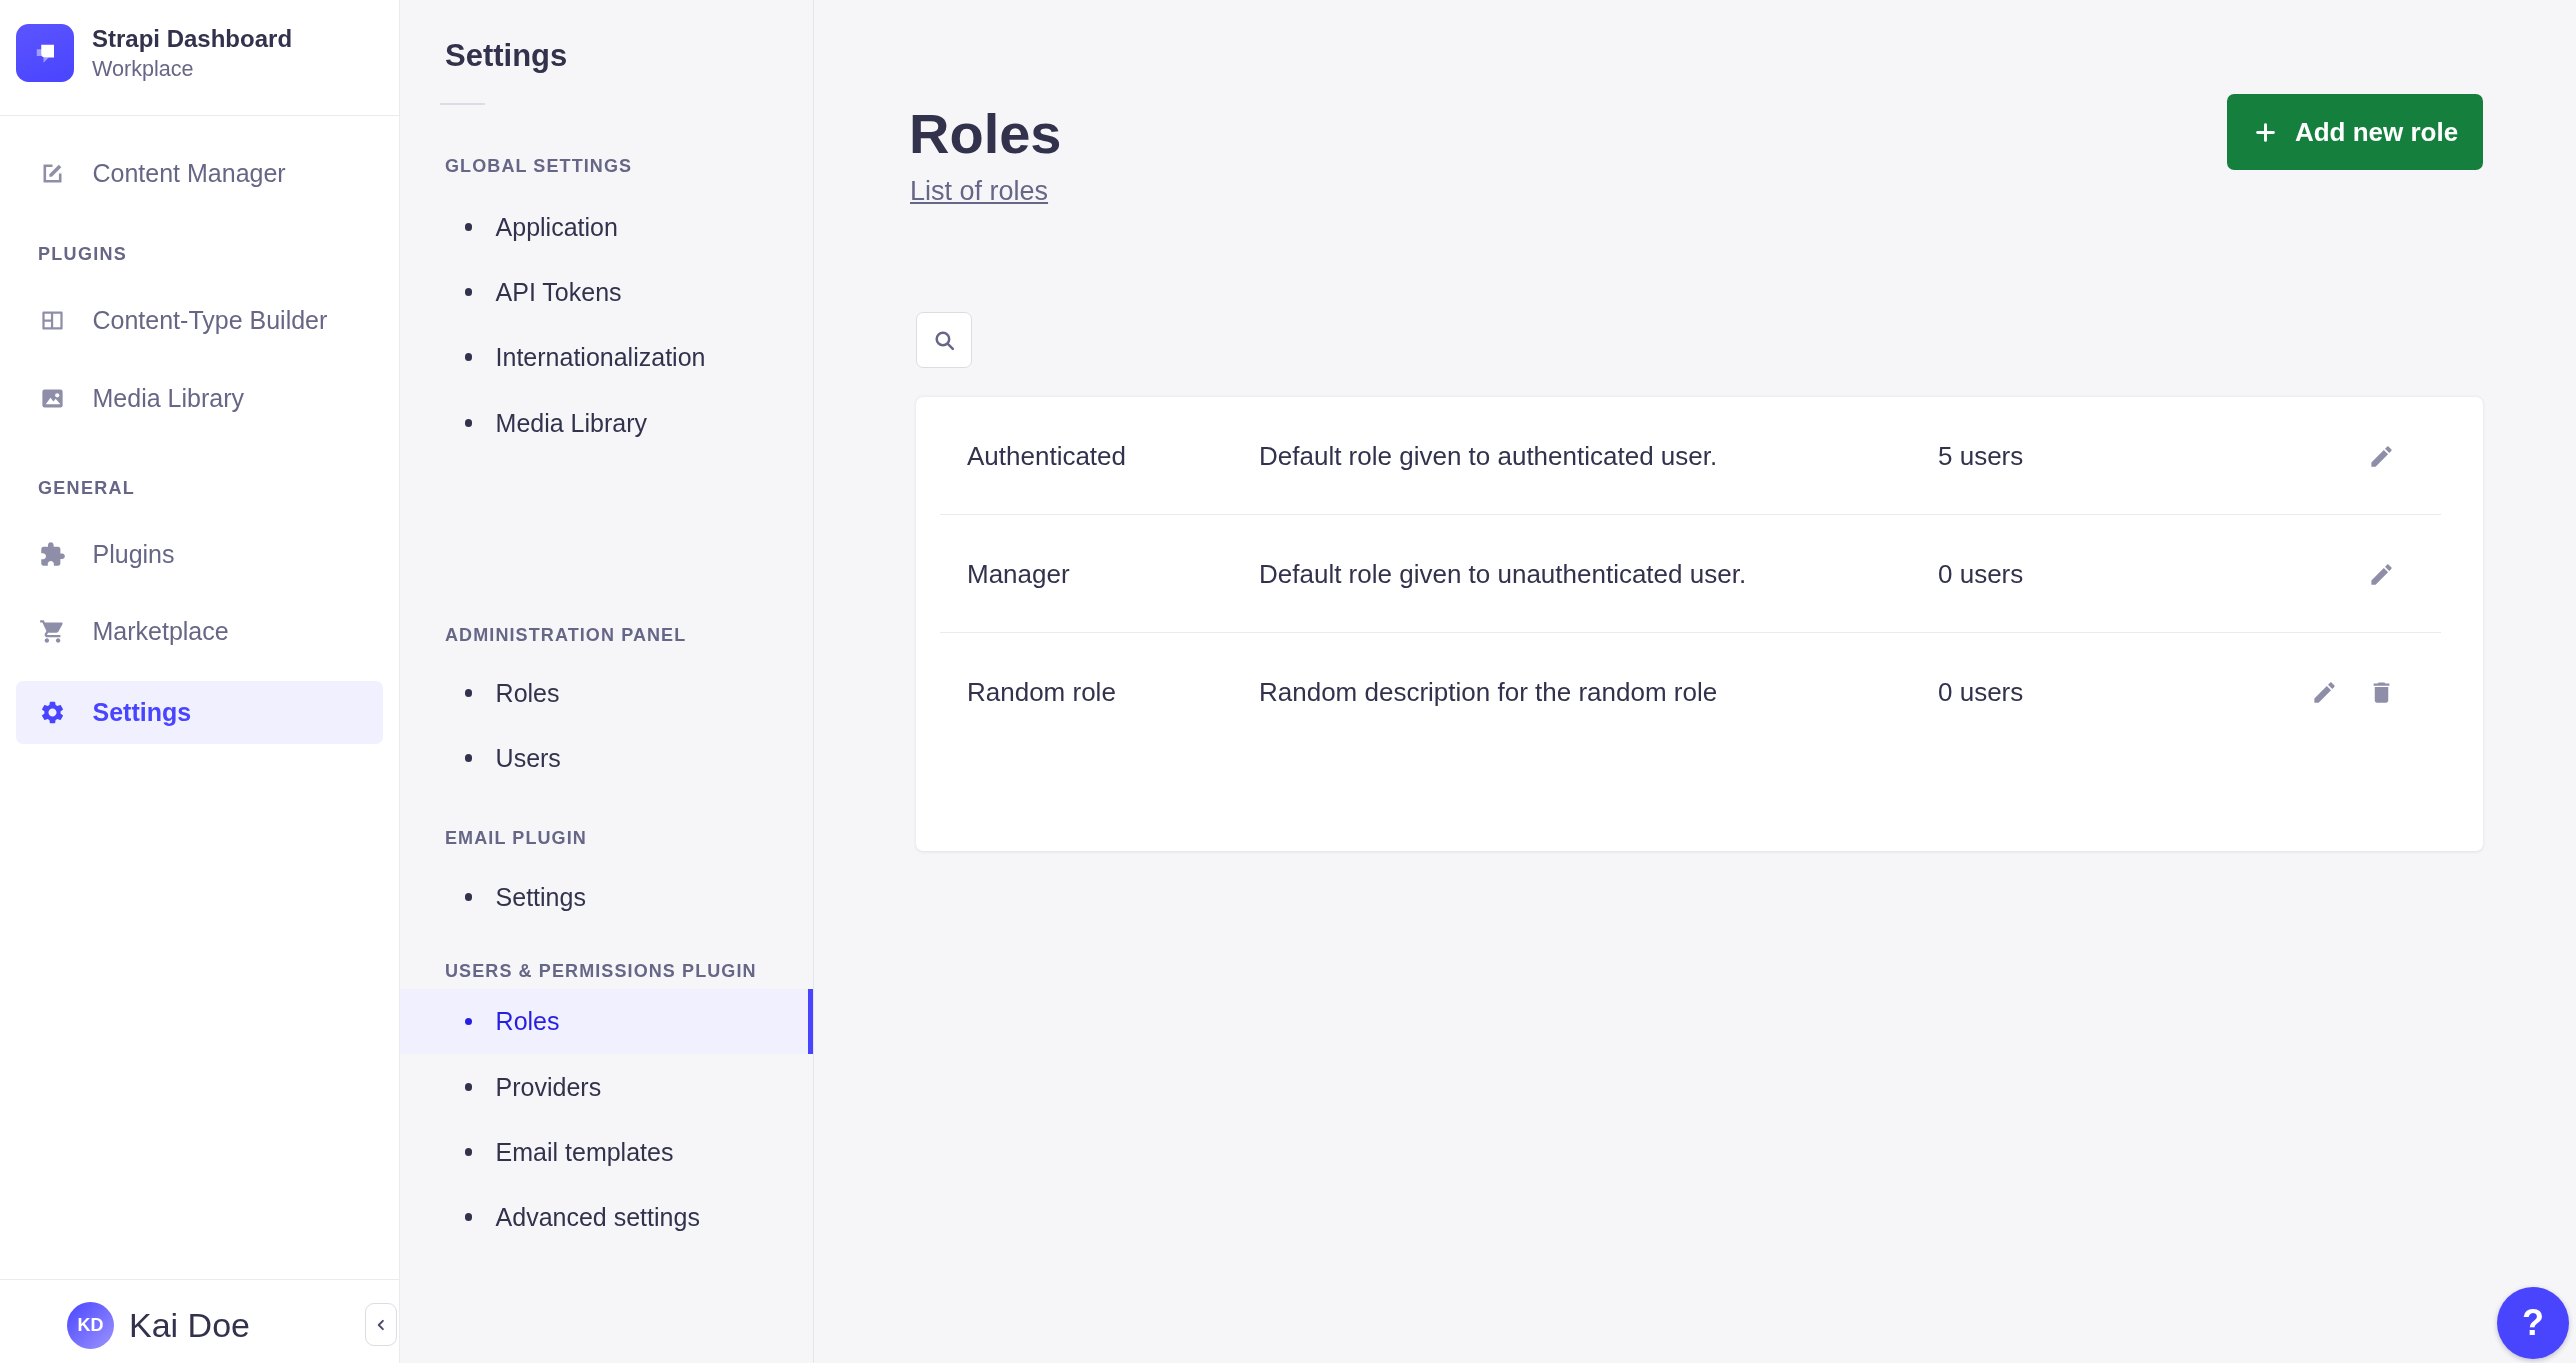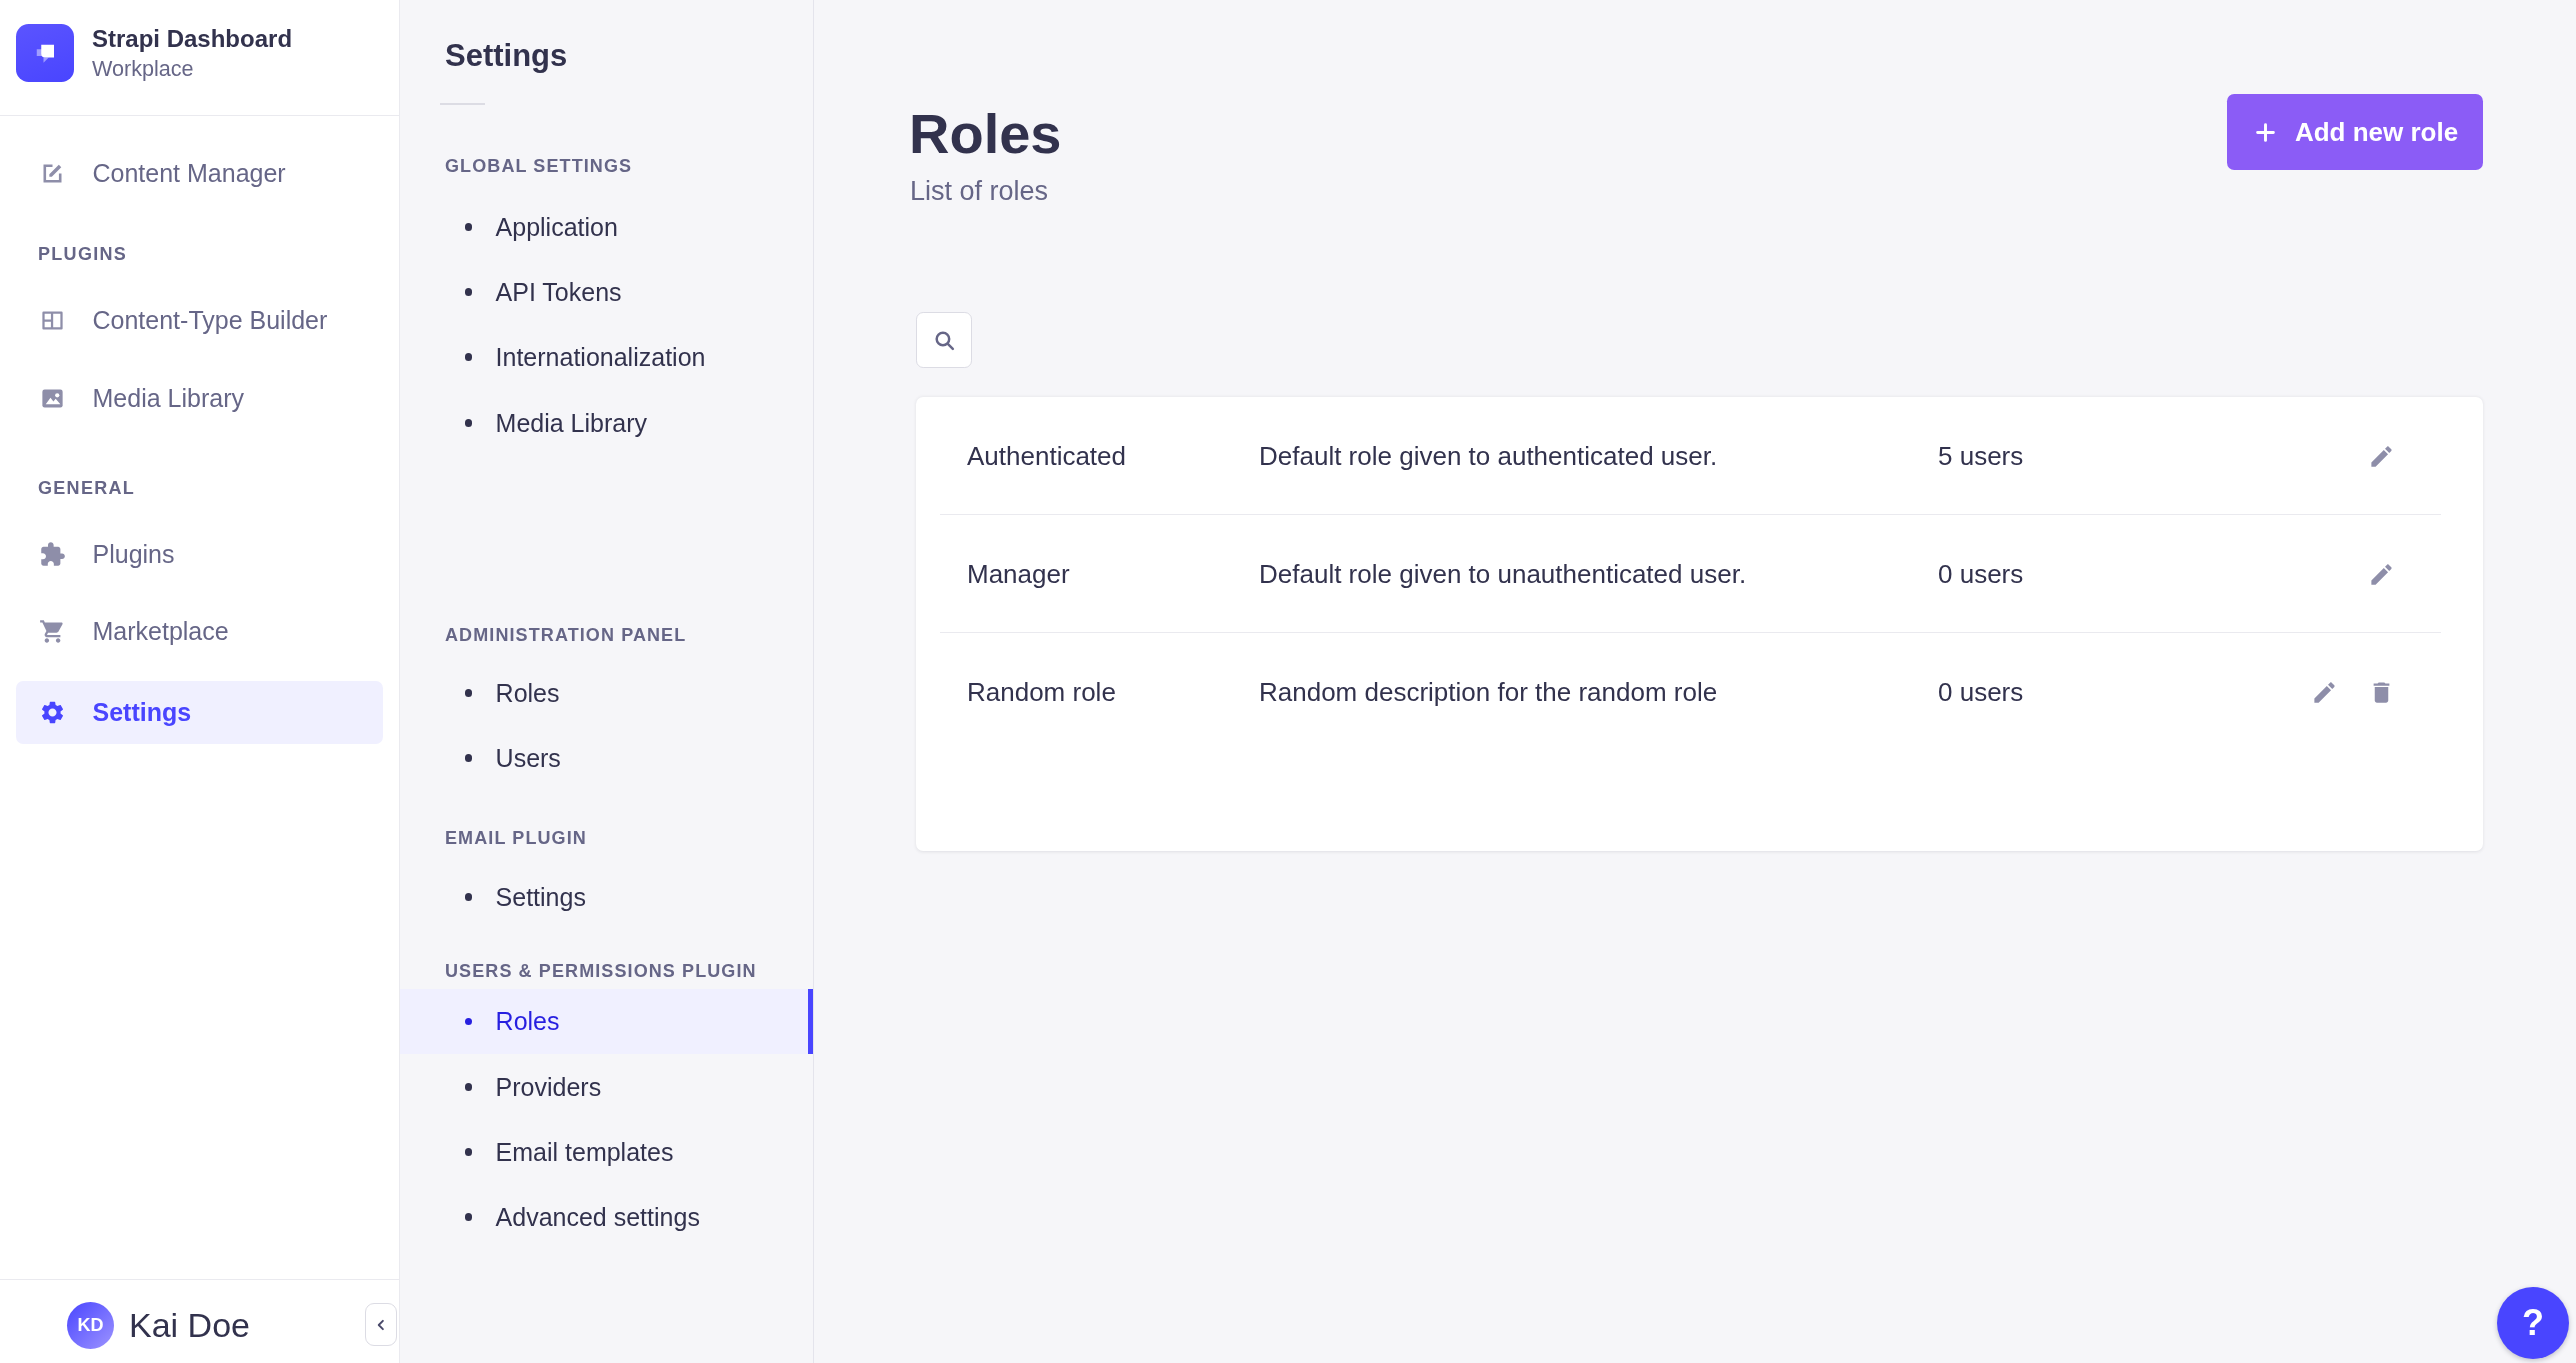--- a/index.html
+++ b/index.html
@@ -45,23 +45,23 @@
     font-size:18px; font-weight:700; letter-spacing:1.1px; color:#666687; }
   .sn-item { position:absolute; left:0; width:100%; height:58px;
     display:flex; align-items:center; gap:23.4px; padding-left:65px;
     font-size:25px; color:#32324d; cursor:pointer; }
   .sn-item .bullet { width:7.2px; height:7.2px; border-radius:50%; background:currentColor; flex:0 0 auto; }
   .sn-item.active { background:#f0f0ff; color:#271fe0; font-weight:500; height:65px; }
   .sn-item.active::after { content:""; position:absolute; right:0; top:0; bottom:0; width:5.4px; background:#4945ff; }
   
   .content { position:absolute; left:815px; top:0; right:0; bottom:0; }
   .page-title { position:absolute; left:94px; top:101px; font-size:56px; font-weight:700; color:#32324d; }
-  .page-subtitle { position:absolute; left:95px; top:176px; font-size:27px; color:#666687; }
+  .page-subtitle { position:absolute; left:95px; top:176px; font-size:27px; color:#666687;text-decoration:underline; }
   .add-btn { position:absolute; left:1412px; top:94px; width:256px; height:76px;
-    background:#8b5cf6; border:none; border-radius:7.2px; color:#fff;
+    background:#15803d; border:none; border-radius:7.2px; color:#fff;
     font-family:"Liberation Sans", sans-serif; font-size:26px; font-weight:700;
     display:flex; align-items:center; justify-content:center; gap:16px; cursor:pointer; }
   .search-btn { position:absolute; left:101px; top:312px; width:56px; height:56px;
     background:#fff; border:0.9px solid #dcdce4; border-radius:7.2px;
     display:flex; align-items:center; justify-content:center; cursor:pointer; }
   .table-card { position:absolute; left:101px; top:397px; width:1567px; height:454px;
     background:#fff; border-radius:7.2px; box-shadow:0 0.9px 3.6px rgba(33,33,52,.1); }
   .t-row { position:relative; display:grid; grid-template-columns:292px 679px 1fr 270px;
     align-items:center; padding-left:51px; }
   .t-row.sep::after { content:""; position:absolute; left:24px; right:42px; bottom:0;

